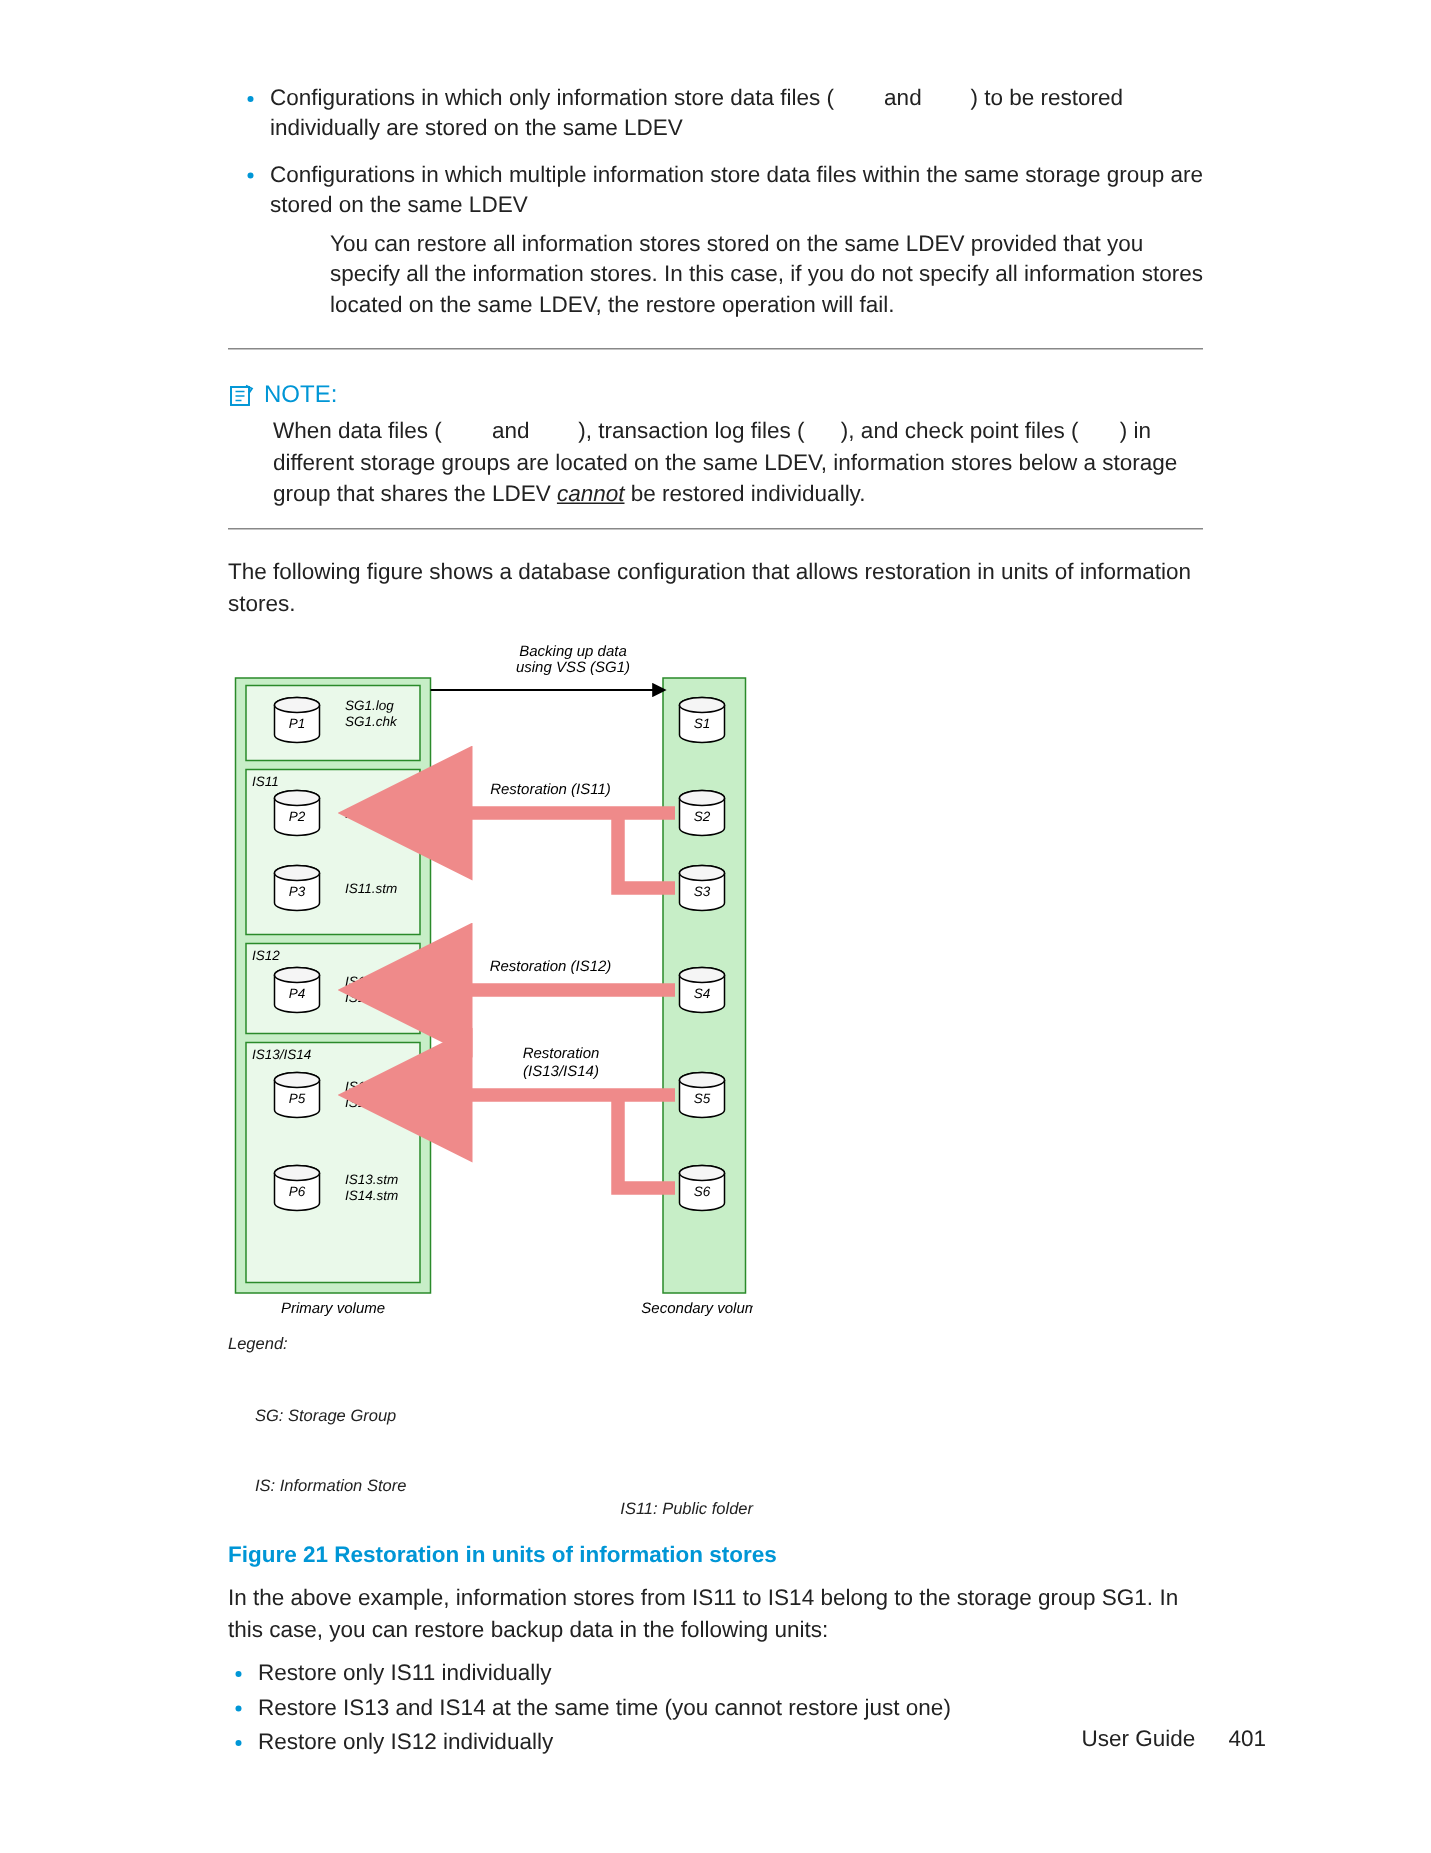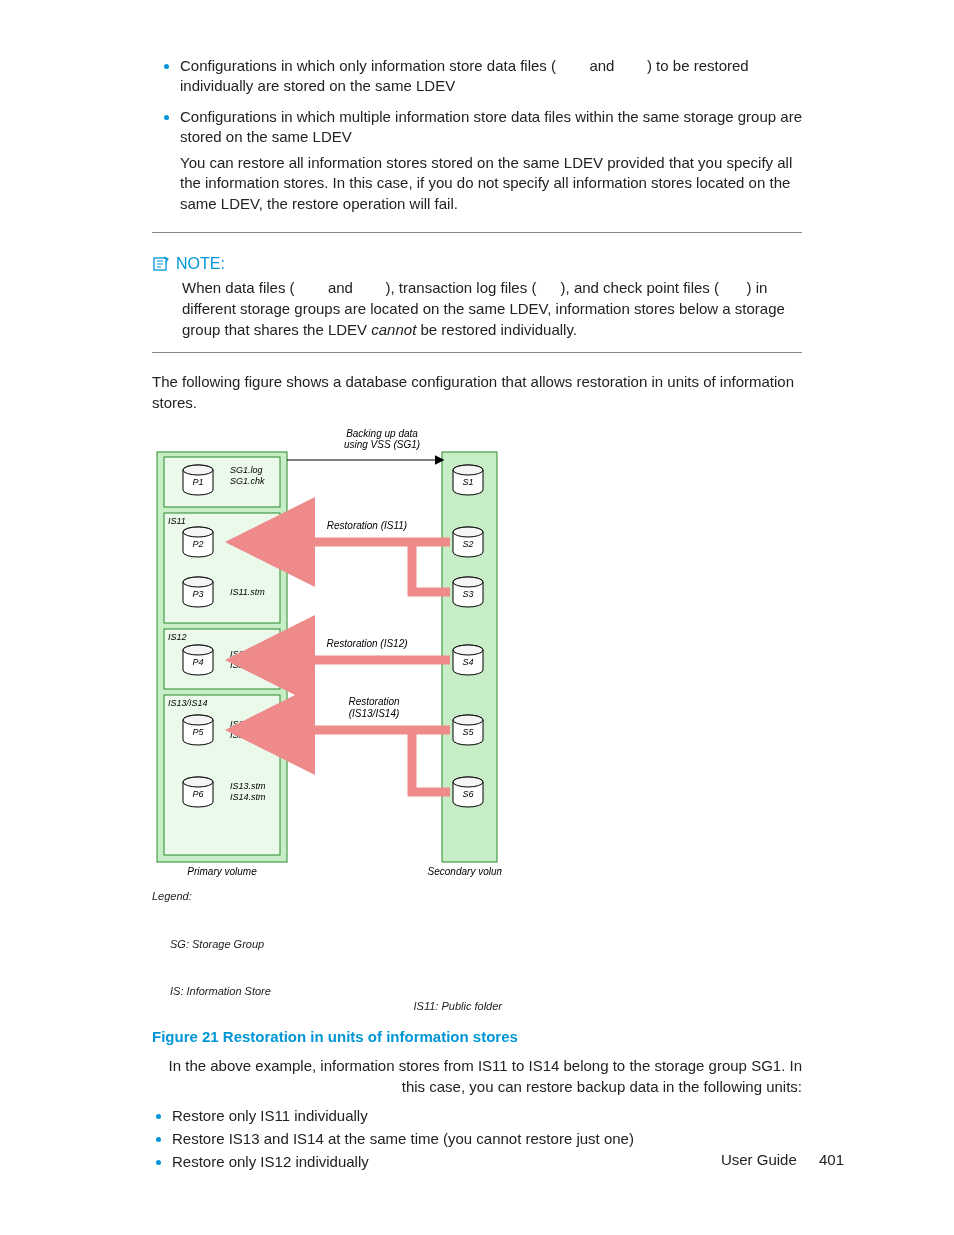--- a/index.html
+++ b/index.html
@@ -23,61 +23,62 @@
   }
   ul.top-bullets li {
     margin-bottom: 10px;
     line-height: 1.35;
   }
   ul.top-bullets li::marker {
     color: #0096D6;
   }
   .sub-para {
     margin-top: 6px;
+    margin-left: 40px;
   }
   .note-block {
     border-top: 1px solid #888;
     border-bottom: 1px solid #888;
     padding: 22px 0 12px 0;
     margin: 12px 0 18px 0;
   }
   .note-head {
     color: #0096D6;
     font-size: 16px;
     display: flex;
     align-items: center;
     gap: 6px;
     margin-bottom: 4px;
   }
   .note-body {
     padding-left: 30px;
     line-height: 1.4;
   }
-  .italic { font-style: italic; }
+  .italic { font-style: italic; text-decoration: underline; }
   .intro-para { line-height: 1.4; margin-bottom: 14px; }
   .diagram-wrap {
     width: 350px;
     margin-left: 0;
     font-style: italic;
   }
   svg.diagram { display:block; }
   .legend-block {
     font-size: 11px;
     line-height: 1.35;
     margin-top: 2px;
   }
   .legend-block .ind1 { padding-left: 18px; margin-top: 33px; }
   .legend-block .ind2 { padding-left: 48px; text-align: right; }
   .fig-caption {
     color: #0096D6;
     font-weight: bold;
     font-size: 15px;
     margin: 14px 0 10px 0;
   }
-  .body-para { line-height: 1.4; margin-bottom: 10px; text-align: right; }
+  .body-para { line-height: 1.4; margin-bottom: 10px; }
   ul.bottom-bullets {
     margin: 0;
     padding-left: 20px;
   }
   ul.bottom-bullets li {
     margin-bottom: 6px;
   }
   ul.bottom-bullets li::marker { color: #0096D6; }
   .footer {
     position: absolute;

